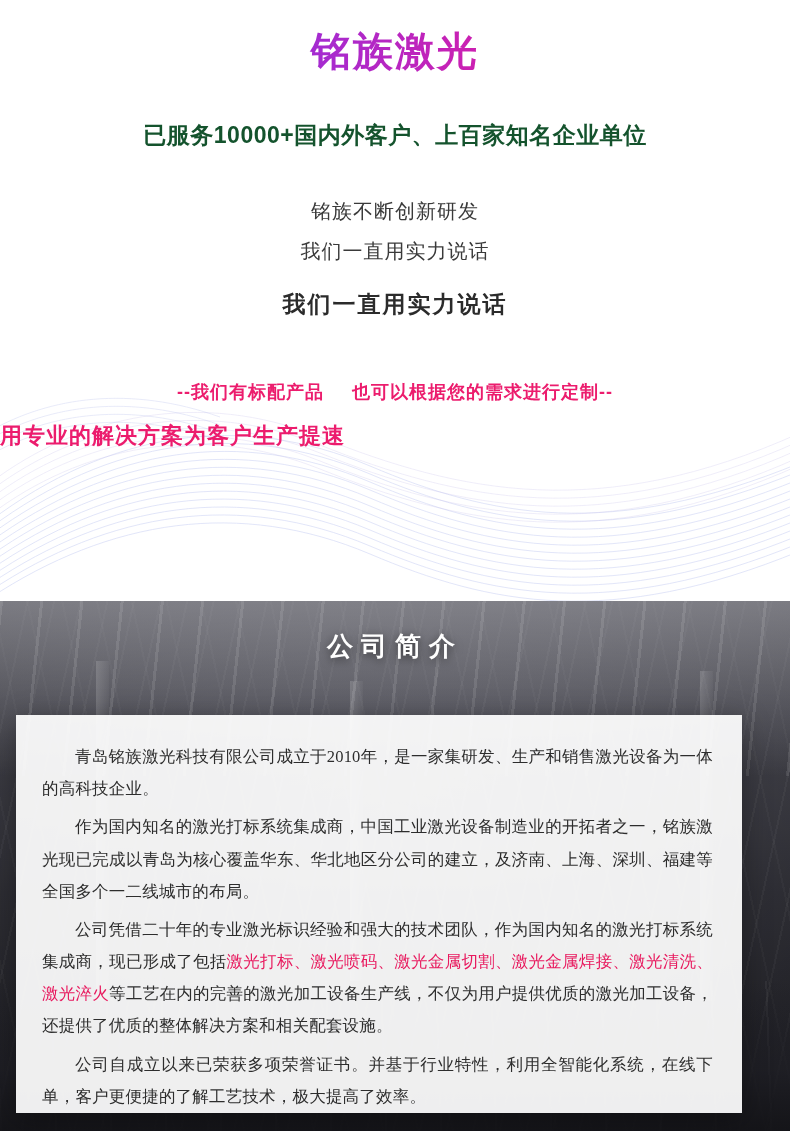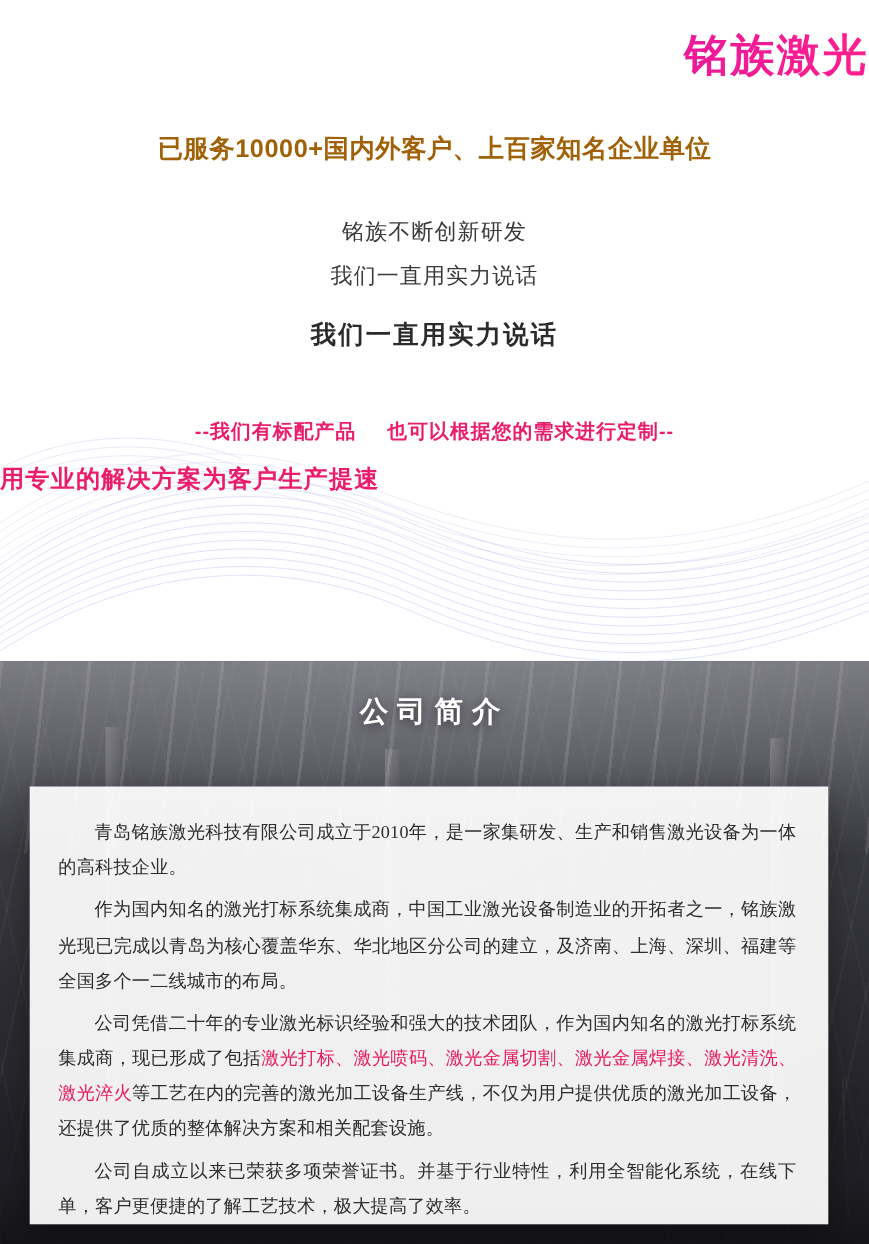--- a/index.html
+++ b/index.html
@@ -31,21 +31,21 @@
     bottom: 0px;
     width: 810px;
     height: 230px;
     pointer-events: none;
     opacity: .75;
   }
 
   .brand-title {
     position: relative;
     z-index: 2;
-    text-align: right;
+    text-align: center;
     margin: 0;
     padding-top: 28px;
     font-size: 40px;
     line-height: 1.15;
     font-weight: 700;
     letter-spacing: 2px;
     background: linear-gradient(90deg, #7b2ff7 0%, #a52bd0 40%, #e8189b 75%, #ff1f8e 100%);
     -webkit-background-clip: text;
     background-clip: text;
     color: transparent;
@@ -53,21 +53,21 @@
   }
 
   .lead-line {
     position: relative;
     z-index: 2;
     text-align: center;
     margin: 0;
     padding-top: 46px;
     font-size: 23px;
     font-weight: 700;
-    color: #a16207;
+    color: #14532d;
     letter-spacing: .5px;
   }
 
   .mid-lines {
     position: relative;
     z-index: 2;
     margin: 0;
     padding: 0;
     list-style: none;
     text-align: center;
@@ -172,21 +172,21 @@
     font-size: 26px;
     font-weight: 700;
     letter-spacing: 8px;
     color: #ffffff;
     text-shadow: 0 2px 10px rgba(0,0,0,.55);
   }
 
   .intro-card {
     position: absolute;
     z-index: 3;
-    left: 27px;
+    left: 16px;
     top: 114px;
     width: 726px;
     height: 398px;
     background: rgba(255,255,255,.93);
     box-shadow: 0 6px 26px rgba(0,0,0,.35);
     padding: 26px 29px 20px 26px;
     box-sizing: border-box;
   }
   .intro-card p {
     margin: 0 0 6px 0;

